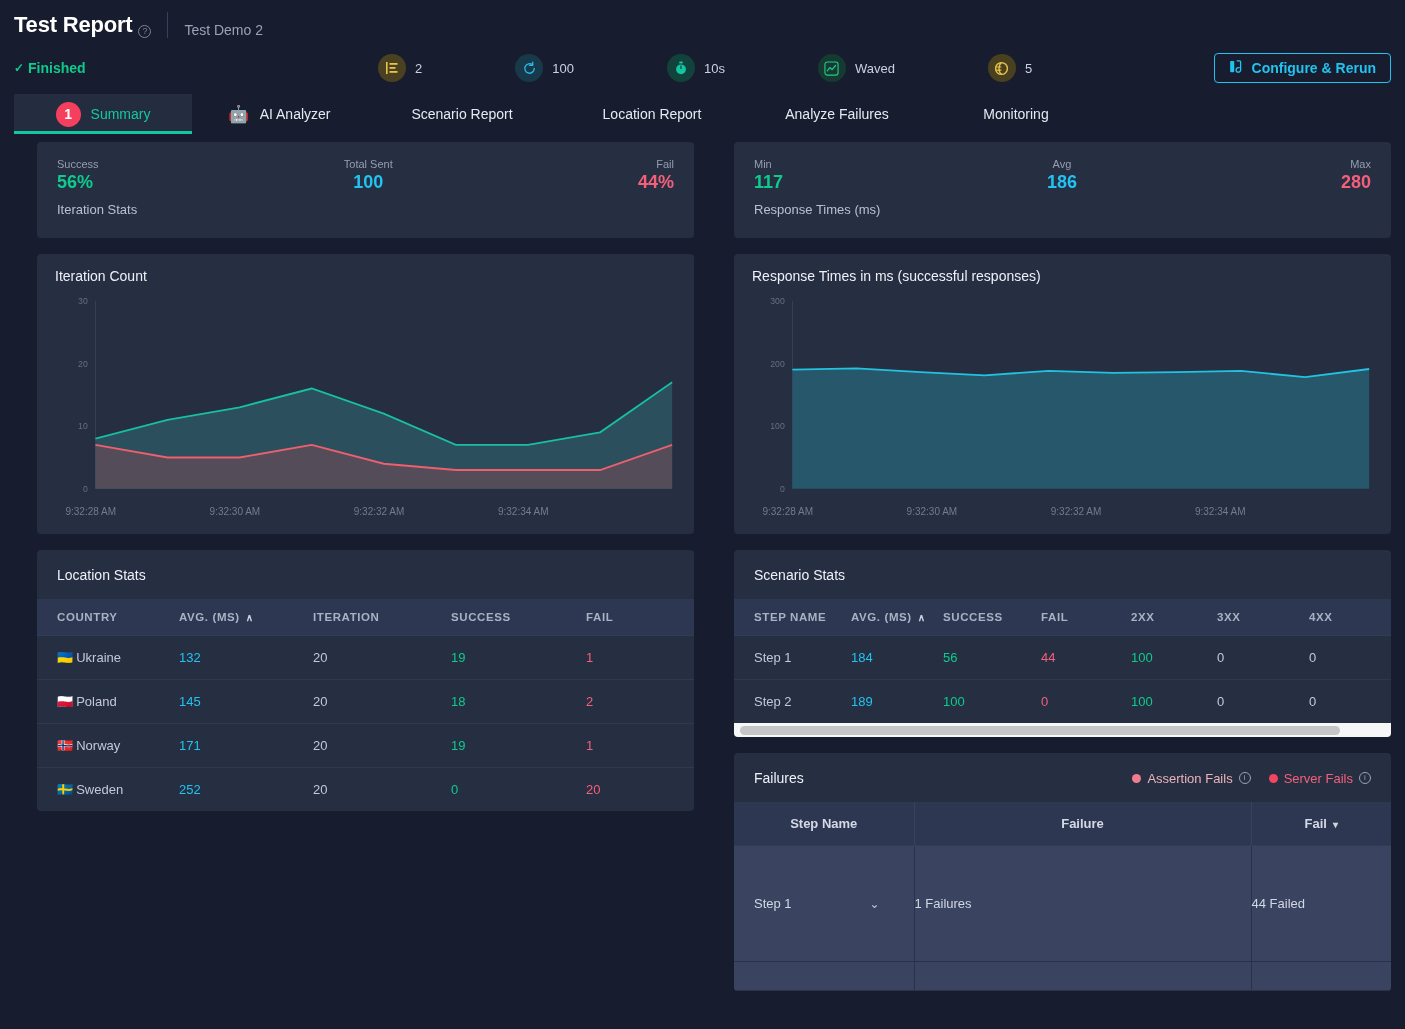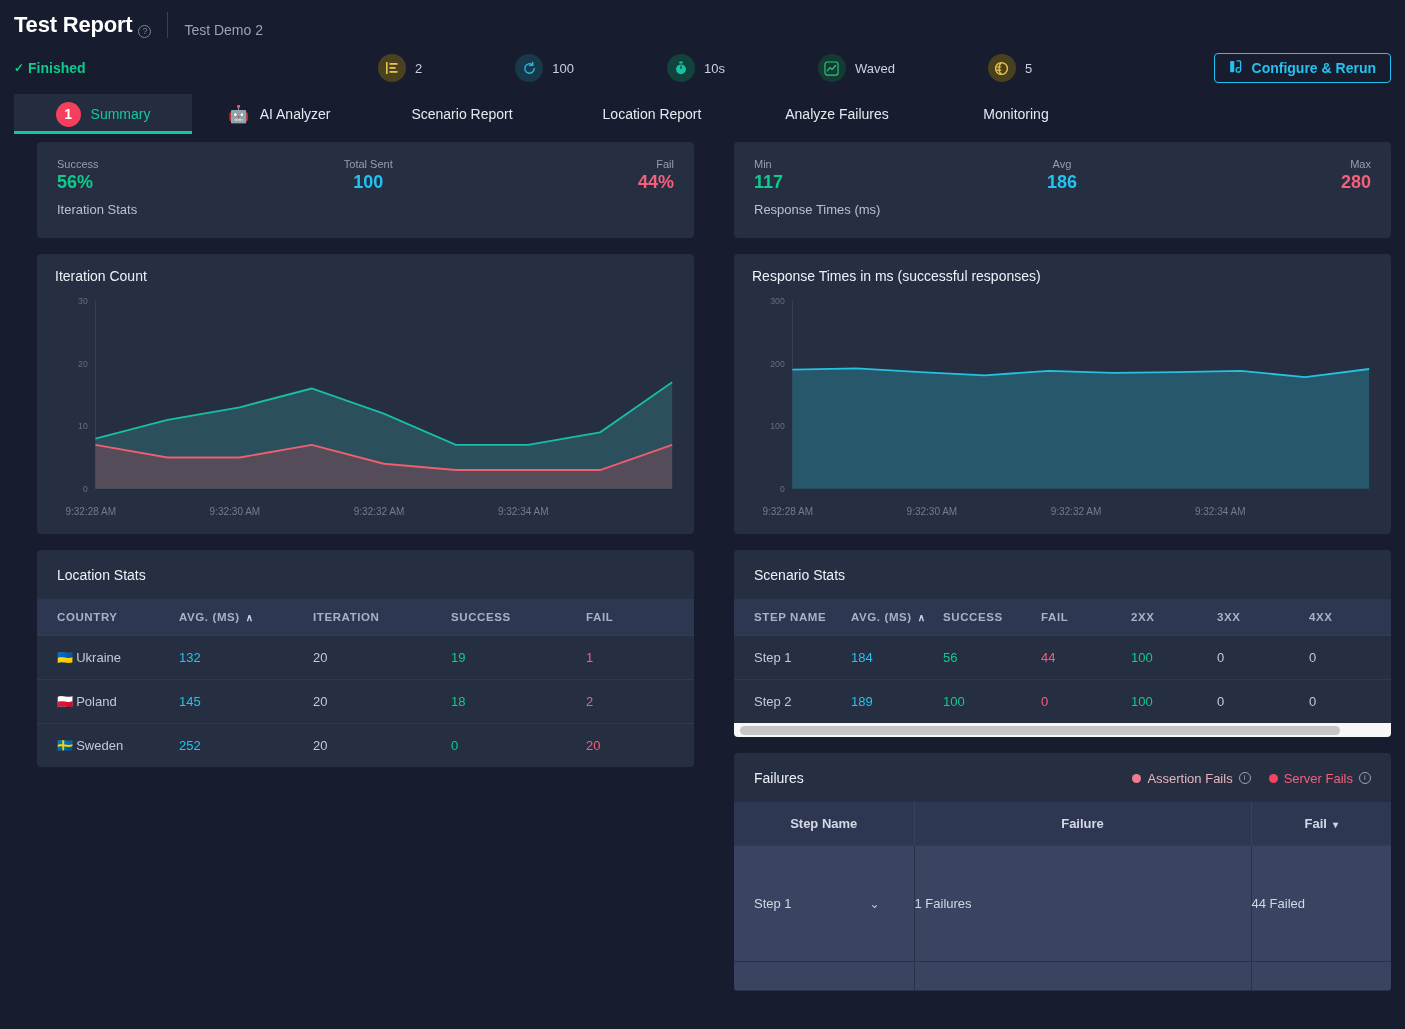--- a/index.html
+++ b/index.html
@@ -340,20 +340,27 @@
                 <td>20</td>
                 <td class="c-green">19</td>
                 <td class="c-red">1</td>
               </tr>
               <tr>
                 <td><span class="flag">🇵🇱</span>Poland</td>
                 <td class="c-blue">145</td>
                 <td>20</td>
                 <td class="c-green">18</td>
                 <td class="c-red">2</td>
+              </tr>
+              <tr>
+                <td><span class="flag">🇳🇴</span>Norway</td>
+                <td class="c-blue">171</td>
+                <td>20</td>
+                <td class="c-green">19</td>
+                <td class="c-red">1</td>
               </tr>
               <tr>
                 <td><span class="flag">🇸🇪</span>Sweden</td>
                 <td class="c-blue">252</td>
                 <td>20</td>
                 <td class="c-green">0</td>
                 <td class="c-red">20</td>
               </tr>
             </tbody>
         </table>

